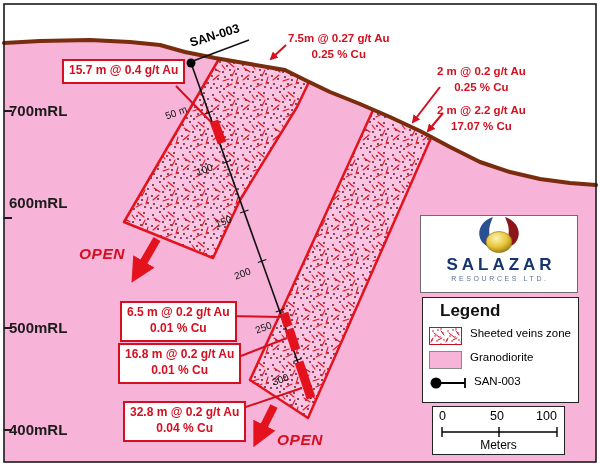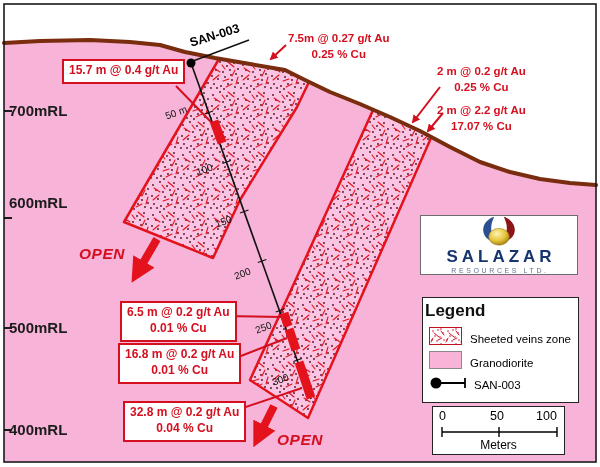--- a/index.html
+++ b/index.html
@@ -23,34 +23,34 @@
   }
   .assay-free{
     position:absolute; color:#d40f1f; font-weight:bold; font-size:11.5px;
     line-height:1.35; white-space:nowrap;
   }
   .l2{text-align:center;}
 
   .open-lbl{position:absolute; color:#d40f1f; font-weight:bold; font-size:15.5px; letter-spacing:.5px;font-style:italic;}
 
   .logo-box{
-    position:absolute; left:420px; top:215px; width:158px; height:60px;
+    position:absolute; left:420px; top:215px; width:158px; height:78px;
     background:#fff; border:1px solid #6d6d6d; box-sizing:border-box;
     display:flex; flex-direction:column; align-items:center;
   }
   .logo-title{font-weight:bold; font-size:17px; letter-spacing:4px; color:#16356e;
     margin-top:0; padding-left:4px; line-height:1;}
   .logo-sub{font-size:7px; letter-spacing:2.6px; color:#5d7191; margin-top:2px; padding-left:2px;}
 
   .legend-box{
     position:absolute; left:422px; top:297px; width:157px; height:106px;
     background:#fff; border:1.6px solid #222; box-sizing:border-box;
   }
-  .legend-title{font-weight:bold; font-size:17px; color:#101010; margin:3px 0 1px 2px;}
-  .legend-row{display:flex; align-items:flex-end; margin:6px 16px 0 6px;}
+  .legend-title{font-weight:bold; font-size:17px; color:#101010; margin:3px 0 1px 17px;}
+  .legend-row{display:flex; align-items:flex-start; margin:6px 16px 0 6px;}
   .swatch{width:33px; height:18px; margin-right:8px; box-sizing:border-box; flex:0 0 auto;}
   .swatch-grano{background:#f7b3d8; border:1px solid #8a8a8a;}
   .swatch-veins{border:1px solid #c3101f;}
   .legend-lab{font-size:11.5px; color:#000; white-space:nowrap;}
 
   .scale-box{
     position:absolute; left:432px; top:406px; width:133px; height:49px;
     background:#fff; border:1.6px solid #222; box-sizing:border-box;
   }
   .scale-num{position:absolute; top:2px; font-size:12.5px; color:#000;}

